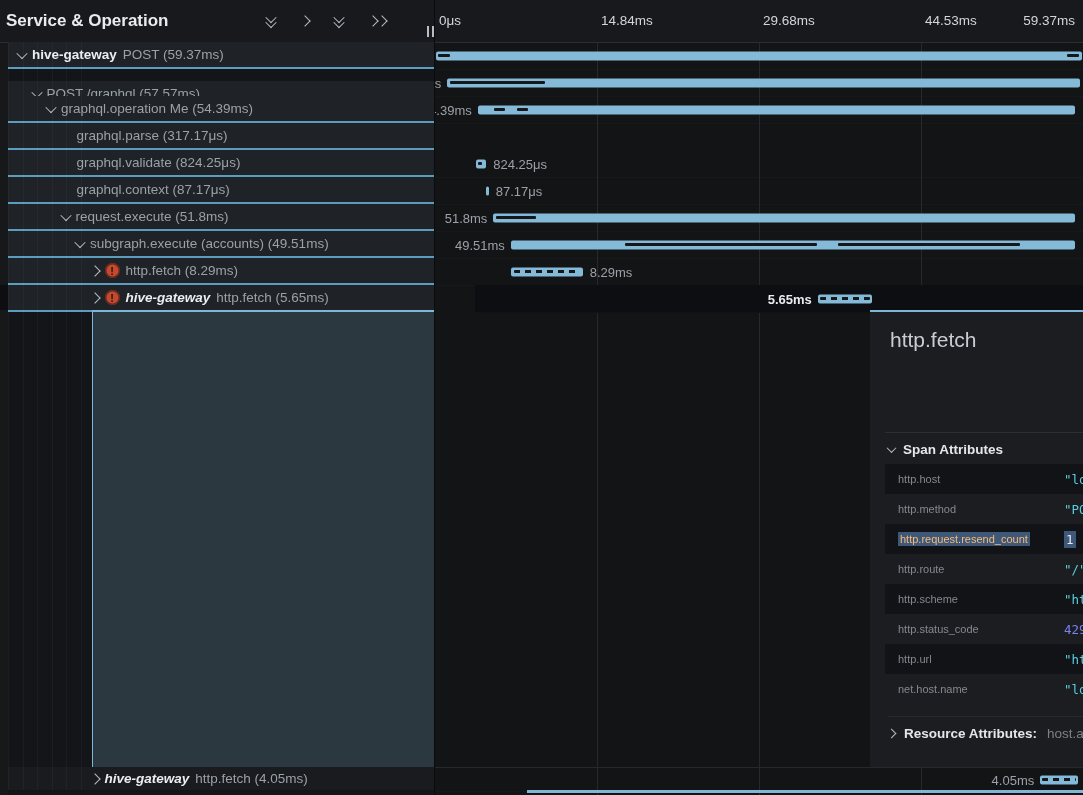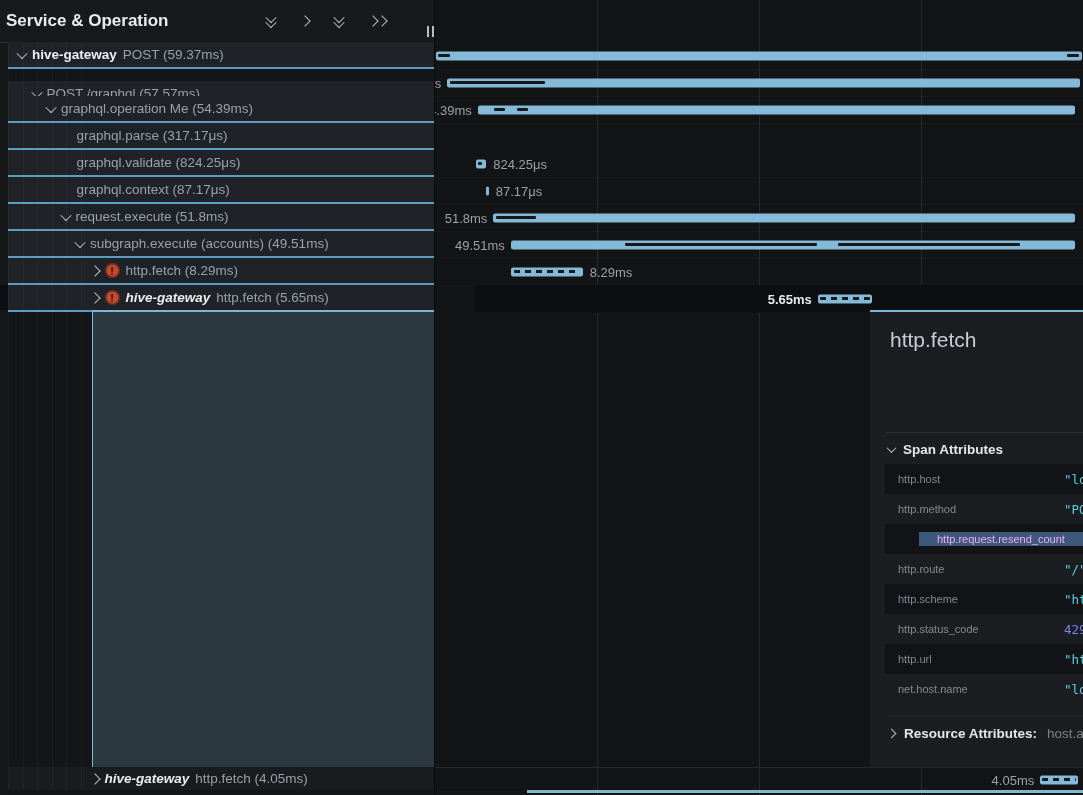--- a/index.html
+++ b/index.html
@@ -28,21 +28,21 @@
           border-top:2px solid #7cb7d7;z-index:4;box-sizing:border-box;}
   .d-title{position:absolute;left:20px;top:16px;font-size:21px;color:#c9cdd2;}
   .d-sep{position:absolute;left:15px;right:15px;top:120px;border-top:1px solid #2c2e33;}
   .d-attr-head{position:absolute;left:18px;top:130px;font-size:13.5px;display:flex;align-items:center;gap:8px;}
   .d-attr-title{color:#e4e6e9;font-weight:bold;}
   .attr-table{position:absolute;left:15px;top:152px;width:618px;}
   .arow{display:flex;align-items:center;height:30px;padding:0 10px 0 13px;box-sizing:border-box;}
   .arow.odd{background:#111316;}
   .arow.even{background:#1b1d21;}
   .akey{min-width:150px;padding-right:16px;font-size:11px;color:#85888e;white-space:nowrap;}
-  .akey .hl{background:#3d5878;color:#f0abfc;padding:1px 18px;margin-left:21px;}
+  .akey .hl{background:#3d5878;color:#fdba74;padding:1px 2px;}
   .aval{flex:1;font-family:"DejaVu Sans Mono",monospace;font-size:12.5px;white-space:nowrap;}
   .aval.string{color:#5bcfe0;}
   .aval.number{color:#7b80f2;}
   .aval .hl{background:#3d5878;color:#e8eaf8;padding:1px 2px;}
   .res-row{position:absolute;left:18px;top:404px;right:14px;height:32px;display:flex;align-items:center;
            font-size:13.5px;white-space:nowrap;overflow:hidden;border-top:1px solid #26282c;}
   .res-title{color:#e4e6e9;font-weight:bold;margin:0 10px 0 9px;}
   .res-item{display:inline-flex;align-items:center;}
   .res-key{color:#7d8085;}
 
@@ -146,20 +146,27 @@
           </div>
           <span class="bar-label sel" style="right: 47.1%; margin-right: 6px;">5.65ms</span>
         </div>
         <div class="t-row bottom" style="top: 767px; height: 23px;">
           <div class="bar" style="left: 93.4%; width: 5.8%;">
             <div class="stripe dashed" style="left: 6%; width: 88%;"></div>
           </div>
           <span class="bar-label" style="right: 6.6%; margin-right: 6px;">4.05ms</span>
         </div>
       </div>
+    <div class="ruler">
+        <span class="tick" style="left: 0%;">0μs</span>
+        <span class="tick" style="left: 25%;">14.84ms</span>
+        <span class="tick" style="left: 50%;">29.68ms</span>
+        <span class="tick" style="left: 75%;">44.53ms</span>
+        <span class="tick right" style="right: 4px;">59.37ms</span>
+      </div>
     <div class="bottom-bluebar"></div>
 
     <div class="detail">
       <div class="d-title">http.fetch</div>
 
       <div class="d-sep"></div>
       <div class="d-attr-head">
         <span class="chv down sm"></span>
         <span class="d-attr-title">Span Attributes</span>
       </div>

